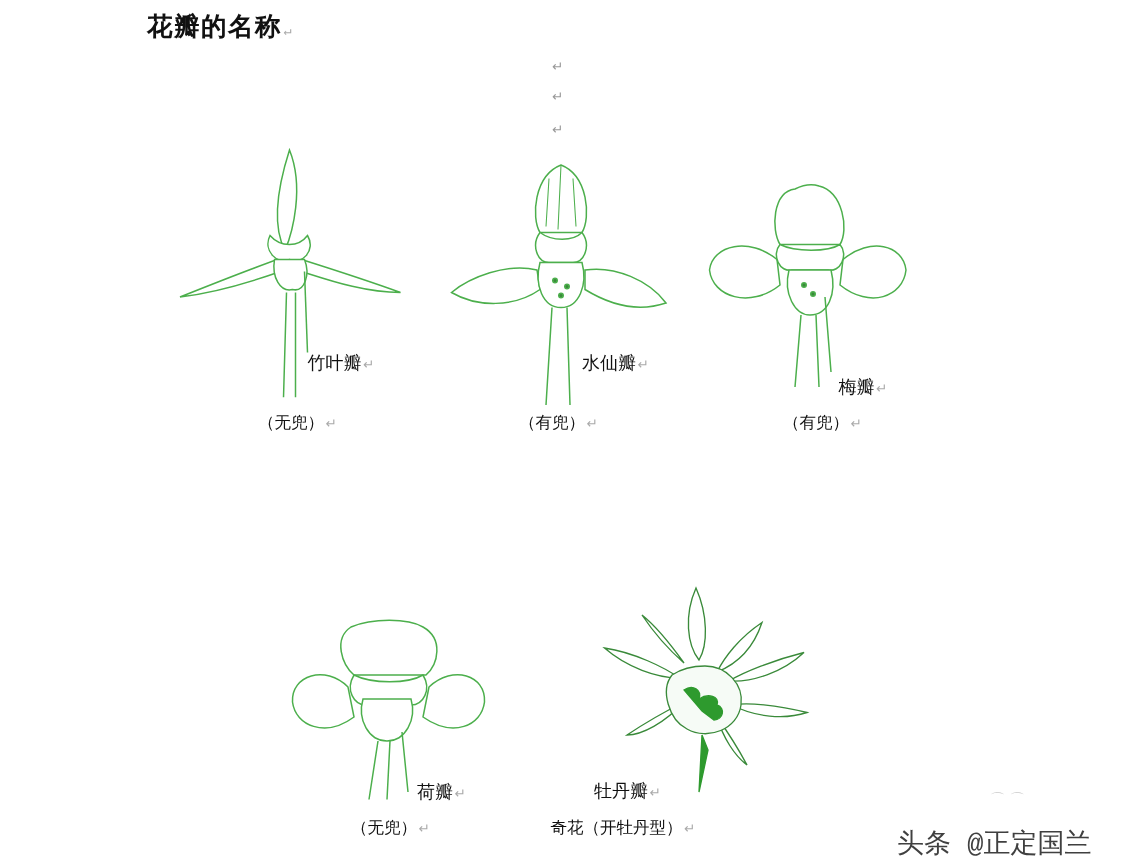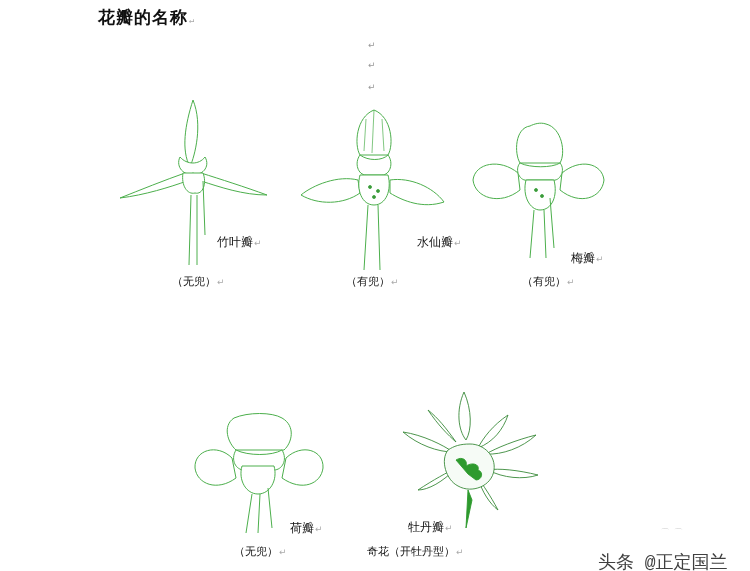--- a/index.html
+++ b/index.html
@@ -1,20 +1,20 @@
 <!DOCTYPE html>
 <html><head>
 <meta charset="utf-8">
 <style>
   html,body{margin:0;padding:0;background:#ffffff;}
   body{width:750px;height:571px;position:relative;overflow:hidden;font-family:"DejaVu Sans","Liberation Sans",sans-serif;color:#111;}
   .title{position:absolute;left:98px;top:6px;font-size:17px;font-weight:bold;font-family:Liberation Mono, monospace;letter-spacing:1px;}
   .mark{color:#aaa;font-size:9px;font-weight:normal;margin-left:1px;}
   .para{position:absolute;left:368px;color:#999;font-size:9px;}
-  .label{position:absolute;font-size:12px;white-space:nowrap;margin-left:12px;}
+  .label{position:absolute;font-size:12px;white-space:nowrap;}
   .sub{position:absolute;font-size:11px;white-space:nowrap;text-align:right;}
   .flower{position:absolute;}
   .flower svg{display:block;}
   .wm{position:absolute;left:598px;top:550px;font-size:18px;color:#404040;white-space:nowrap;text-shadow:0 0 2px #fff;font-family:Liberation Mono, monospace;}
   .wm-logo{position:absolute;left:660px;top:526px;font-size:10px;color:#ccc;}
 </style>
 </head>
 <body>
 
 <div class="title"><span>花瓣的名称</span><span class="mark">↵</span></div>
@@ -44,21 +44,21 @@
     <path d="M60 75 C40 70 15 80 3 90 C20 100 45 100 62 88Z"></path>
     <path d="M92 75 C112 72 135 82 146 97 C125 104 105 96 92 88Z"></path>
     <path d="M62 50 C56 58 60 70 68 70 L84 70 C92 70 96 58 90 50 C84 56 70 56 62 50Z"></path>
     <path d="M62 70 C58 85 64 100 76 100 C88 100 94 85 90 70Z"></path>
     <circle cx="72" cy="82" r="1.5" fill="#3a8a3a"></circle>
       <circle cx="80" cy="86" r="1.5" fill="#3a8a3a"></circle>
       <circle cx="76" cy="92" r="1.5" fill="#3a8a3a"></circle>
     <path d="M70 100 L66 165 M80 100 L82 165"></path>
   </svg>
 </div>
-<div class="label" style="left:405px;top:234px"><span>水仙瓣</span><span class="mark">↵</span></div>
+<div class="label" style="left:388px;top:234px"><span>水仙瓣</span><span class="mark">↵</span></div>
 <div class="sub" style="left:346px;top:274px"><span>（有兜）</span><span class="mark">↵</span></div>
 
 <div class="flower" style="left:470px;top:118px;">
   <svg width="140" height="150" viewBox="0 0 140 150" fill="#fff" stroke="#4caf4c" stroke-width="1">
     <path d="M60 8 C45 10 44 35 50 45 L90 45 C96 35 92 10 76 6 C70 4 64 6 60 8Z"></path>
     <path d="M48 55 C30 40 5 45 3 62 C5 80 30 88 50 72Z"></path>
     <path d="M92 55 C110 40 132 45 134 62 C132 80 110 88 90 72Z"></path>
     <path d="M50 45 C44 52 50 64 58 62 L82 62 C90 64 96 52 90 45 C82 50 60 50 50 45Z"></path>
     <path d="M56 62 C52 78 60 92 70 92 C82 92 88 78 84 62Z"></path>
     <circle cx="66" cy="72" r="1.5" fill="#3a8a3a"></circle>

